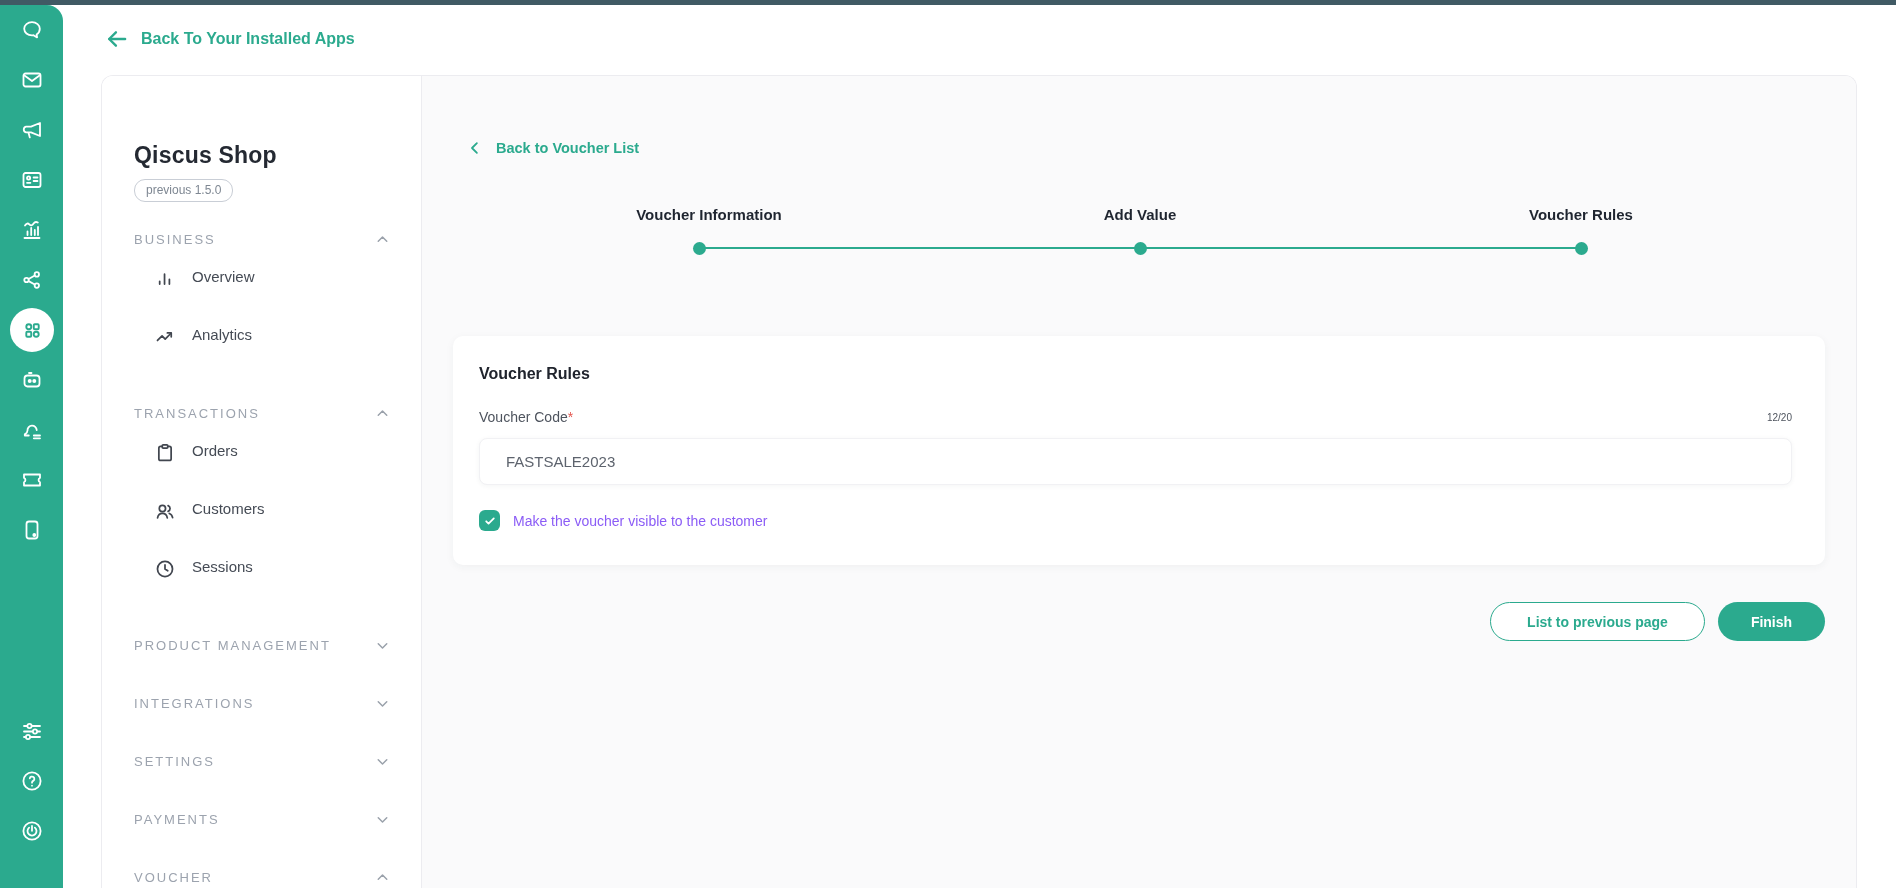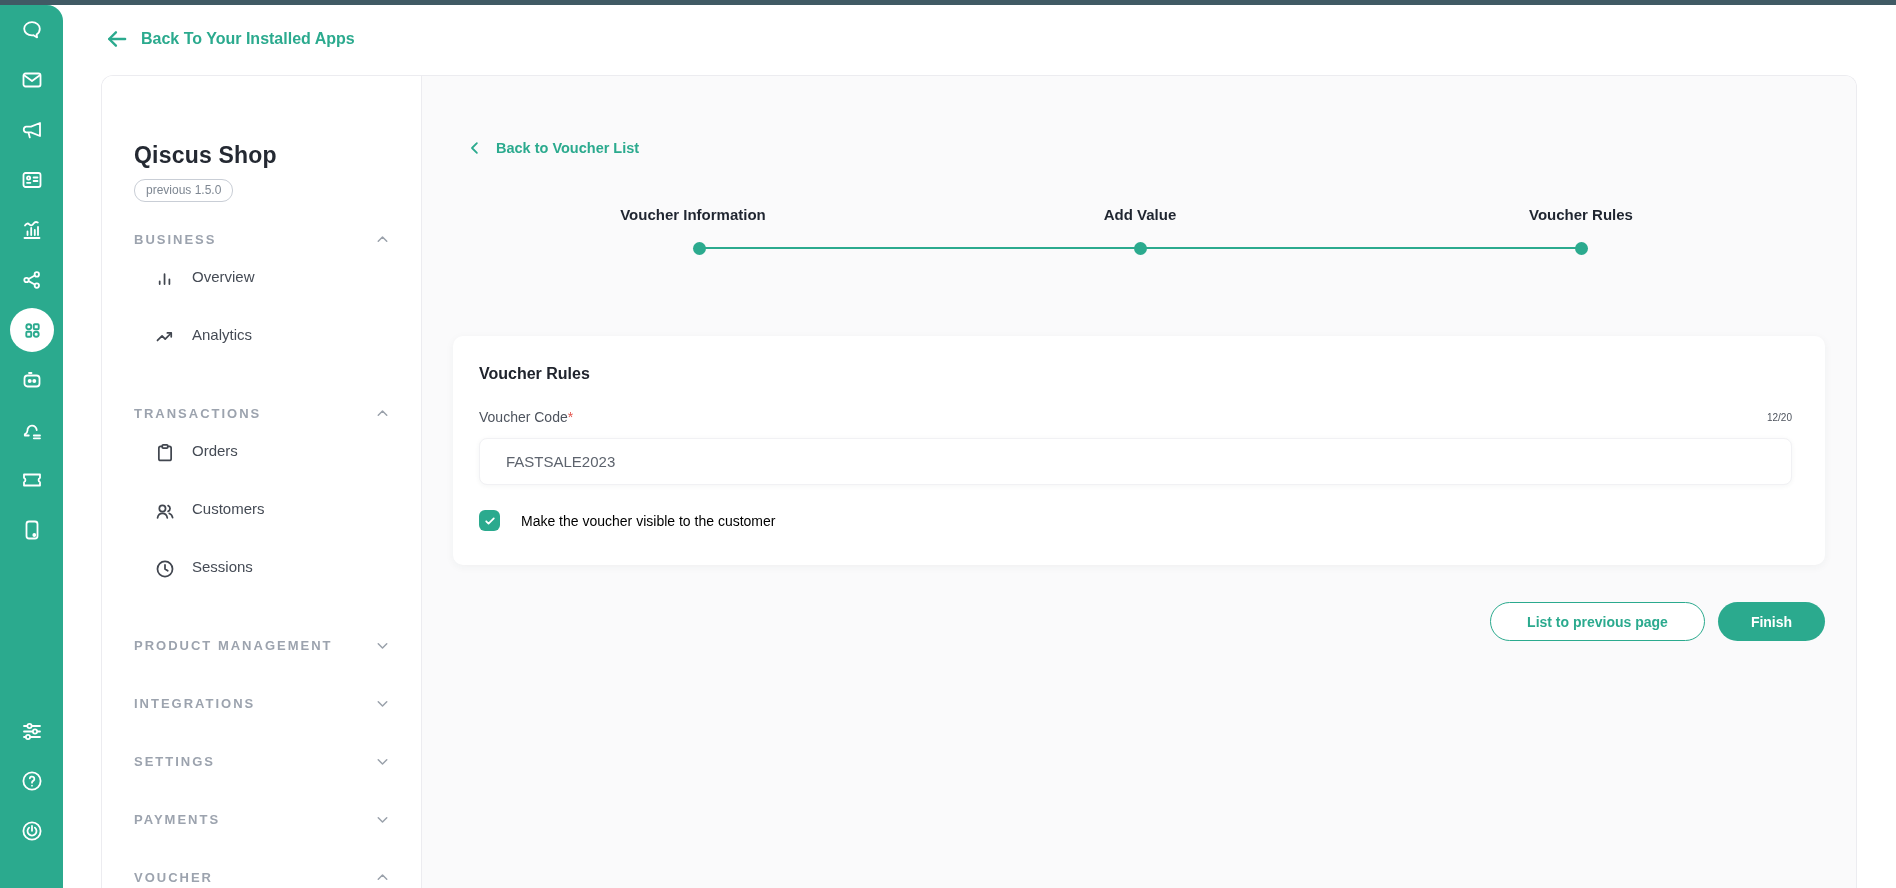--- a/index.html
+++ b/index.html
@@ -30,21 +30,21 @@
               background:#fff; border:1px solid var(--line); border-bottom:none;
               border-radius:12px 12px 0 0; display:flex; overflow:hidden; }
 
   
   .sidebar{ width:320px; background:#fff; border-right:1px solid var(--line); padding:0 30px 0 32px; }
   .app-title{ margin-top:66px; font-size:23px; font-weight:700; color:var(--ink); letter-spacing:.2px; }
   .version-pill{ display:inline-block; margin-top:10px; font-size:12px; color:#7E8792;
                  border:1px solid #C9CED6; border-radius:11px; padding:3px 11px 4px; }
   .sb-rows{ margin-top:8px; }
   .sb-header{ height:58px; display:flex; align-items:center; justify-content:space-between; cursor:pointer; }
-  .sb-header .lbl{ font-size:13px; font-weight:700; color:var(--muted); letter-spacing:2px; }
+  .sb-header .lbl{ font-size:13px; font-weight:400; color:var(--muted); letter-spacing:2px; }
   .sb-header svg{ width:17px; height:17px; color:#9AA1AB; }
   .sb-item{ height:58px; display:flex; align-items:flex-start; gap:16px; padding-left:20px; cursor:pointer; color:#41464F; }
   .sb-item svg{ width:22px; height:22px; flex:none; }
   .sb-item .lbl{ font-size:15px; color:var(--item); }
 
   
   .content{ position:relative; flex:1; background:var(--panel-bg); }
   .back-voucher{ position:absolute; left:44px; top:63px; display:flex; align-items:center; gap:12px;
                  color:var(--teal); font-size:14.5px; font-weight:700; cursor:pointer; }
   .back-voucher svg{ width:18px; height:18px; }
@@ -59,21 +59,21 @@
   .vc-labelrow{ margin-top:26px; display:flex; align-items:center; justify-content:space-between; }
   .vc-label{ font-size:14px; color:#4E545E; }
   .vc-label .req{ color:#E4564F; }
   .vc-counter{ font-size:10px; color:#4E545E; }
   .vc-input{ margin-top:13px; width:100%; height:47px; background:#fff; border:1px solid #F1F1F4; border-radius:8px;
              box-shadow:0 1px 5px rgba(40,50,60,.05); padding:0 26px; font-size:15px; color:#5D636D;
              font-family:"Liberation Sans", sans-serif; outline:none; }
   .vc-checkrow{ margin-top:25px; display:flex; align-items:center; gap:13px; }
   .checkbox{ width:21px; height:21px; border-radius:6px; background:var(--teal); display:flex; align-items:center; justify-content:center; cursor:pointer; }
   .checkbox svg{ width:14px; height:14px; }
-  .check-label{ font-size:14px; color:#000000;margin-left:8px; }
+  .check-label{ font-size:14px; color:#8b5cf6; }
 
   .actions{ position:absolute; top:526px; right:31px; display:flex; gap:13px; }
   .btn{ height:39px; border-radius:20px; font-size:14px; font-weight:700; display:flex; align-items:center; justify-content:center;
         cursor:pointer; font-family:"Liberation Sans", sans-serif; }
   .btn-outline{ width:215px; background:#fff; border:1.5px solid var(--teal); color:var(--teal); }
   .btn-solid{ width:107px; background:var(--teal); border:none; color:#fff; }
 </style>
 </head>
 <body>
 
@@ -285,21 +285,21 @@
   <section class="content">
 
     <div class="back-voucher">
       <svg viewBox="0 0 24 24" fill="none" stroke="currentColor" stroke-width="2.4" stroke-linecap="round" stroke-linejoin="round">
           <path d="M14.5 5.5 8 12l6.5 6.5"></path>
         </svg>
       <span>Back to Voucher List</span>
     </div>
 
     <div class="step-line"></div>
-    <span class="step-label" style="left:271px">Voucher Information</span>
+    <span class="step-label" style="left:287px">Voucher Information</span>
     <span class="step-label" style="left:718px">Add Value</span>
     <span class="step-label" style="left:1159px">Voucher Rules</span>
     <span class="step-dot" style="left:277px"></span>
     <span class="step-dot" style="left:718px"></span>
     <span class="step-dot" style="left:1159px"></span>
 
     <div class="voucher-card">
       <div class="vc-title">Voucher Rules</div>
       <div class="vc-labelrow">
         <span class="vc-label">

